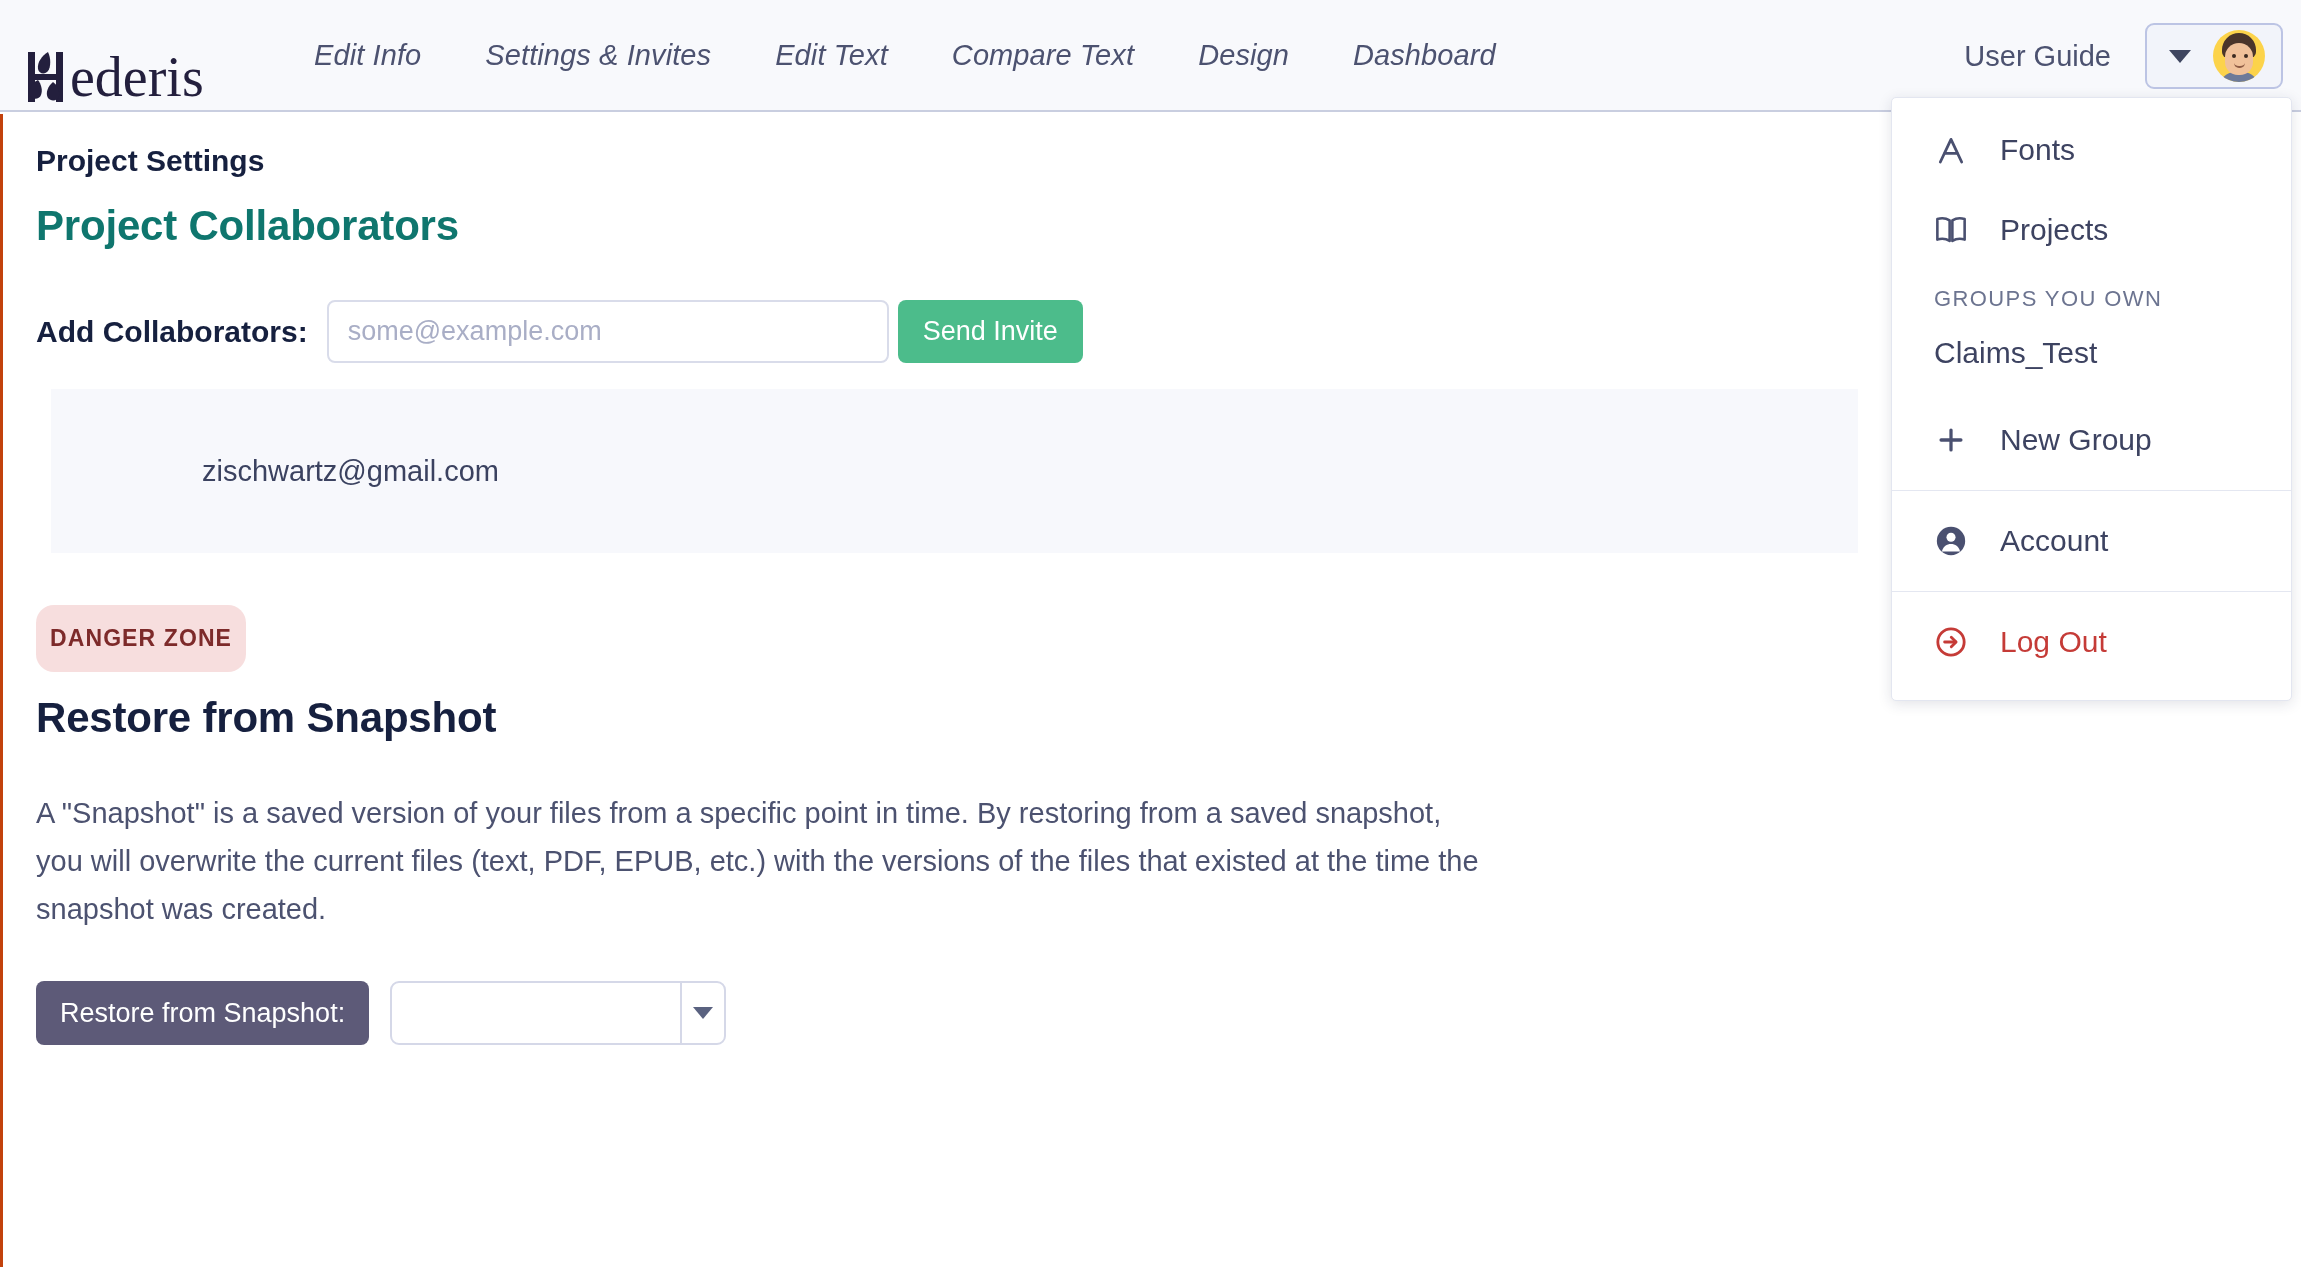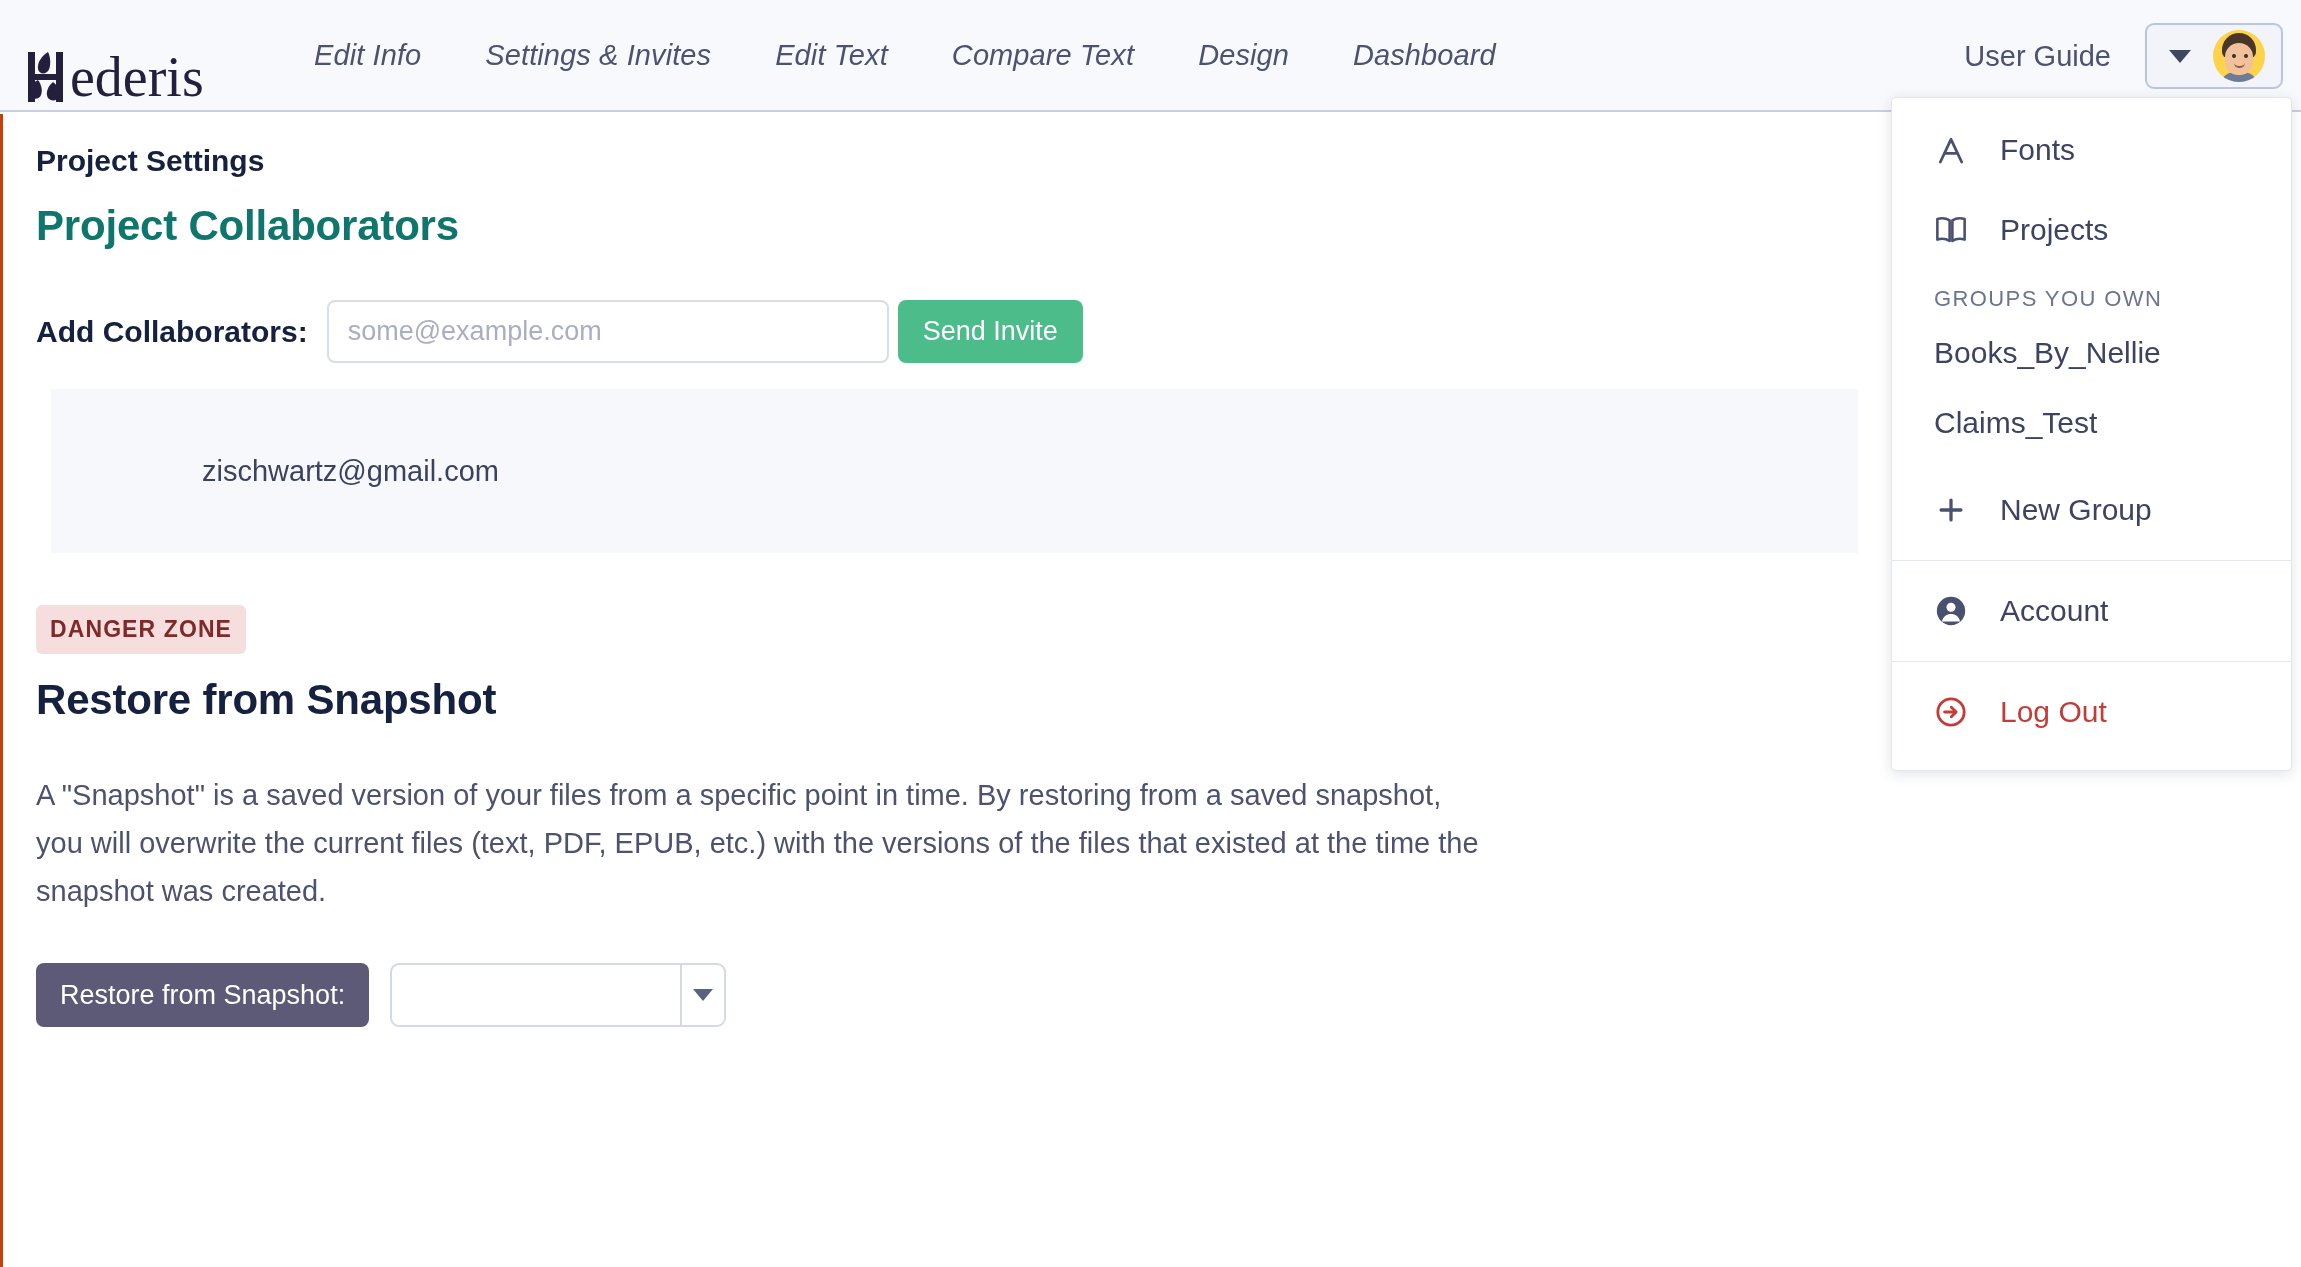--- a/index.html
+++ b/index.html
@@ -183,22 +183,22 @@
   }
 
   .danger-badge {
     display: inline-block;
     margin: 52px 0 0 33px;
     background: #f7dede;
     color: #7d2a2a;
     font-size: 23px;
     font-weight: bold;
     letter-spacing: 1.1px;
-    padding: 11px 14px;
-    border-radius: 6px;
+    padding: 20px 14px;
+    border-radius: 18px;
   }
   .restore-title {
     margin: 22px 0 0 33px;
     font-size: 42px;
     font-weight: bold;
     color: #16203f;
     letter-spacing: -0.2px;
   }
   .restore-desc {
     margin: 47px 0 0 33px;
@@ -397,21 +397,20 @@
       <svg width="34" height="30" viewBox="0 0 24 22" fill="none" stroke="#4a5070" stroke-width="1.9" stroke-linejoin="round">
         <path d="M2 3 C5 2 8.5 2.4 11 4 L11 19 C8.5 17.4 5 17 2 18 Z"></path>
         <path d="M22 3 C19 2 15.5 2.4 13 4 L13 19 C15.5 17.4 19 17 22 18 Z"></path>
       </svg>
     </span>
     <span>Projects</span>
   </div>
 
   <div class="dd-group-head">GROUPS YOU OWN</div>
 
-  <div class="dd-group-item">Books_By_Nellie</div>
   <div class="dd-group-item">Claims_Test</div>
 
   <div class="dd-item" style="margin-top:12px;">
     <span class="dd-icon">
       <svg width="34" height="34" viewBox="0 0 24 24" stroke="#4a5070" stroke-width="2.3" stroke-linecap="round">
         <path d="M12 5 L12 19"></path>
         <path d="M5 12 L19 12"></path>
       </svg>
     </span>
     <span>New Group</span>

